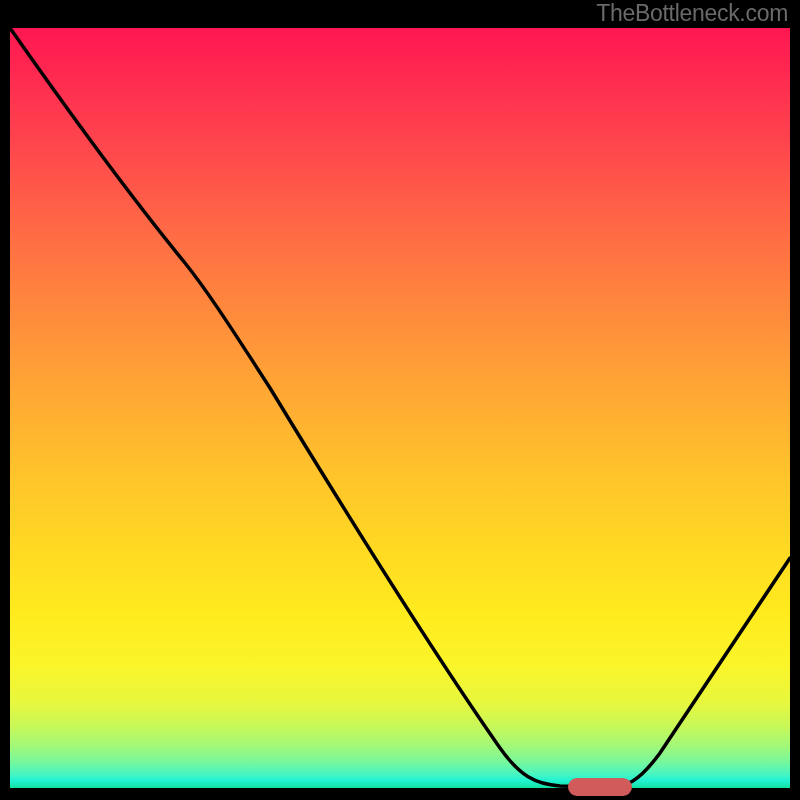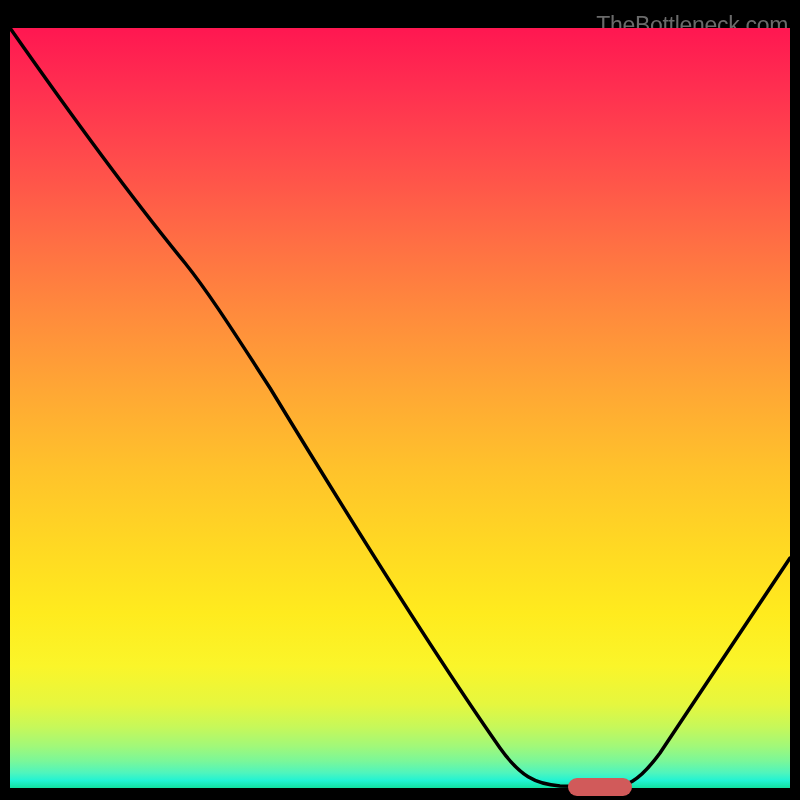--- a/index.html
+++ b/index.html
@@ -6,21 +6,21 @@
     margin: 0;
     padding: 0;
     width: 800px;
     height: 800px;
     background: #000;
     position: relative;
     font-family: Arial, sans-serif;
   }
   .watermark {
     position: absolute;
-    top: 12px;
+    top: 0;
     right: 12px;
     color: #6a6a6a;
     font-size: 23px;
     font-weight: 500;
     letter-spacing: -0.3px;
   }
   .plot {
     position: absolute;
     left: 10px;
     top: 28px;

